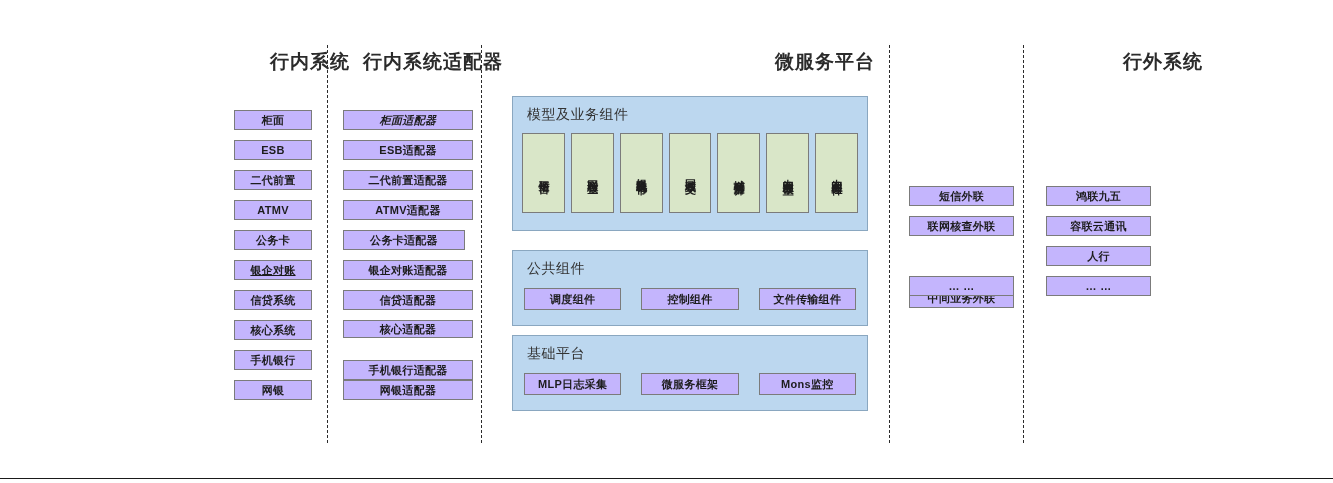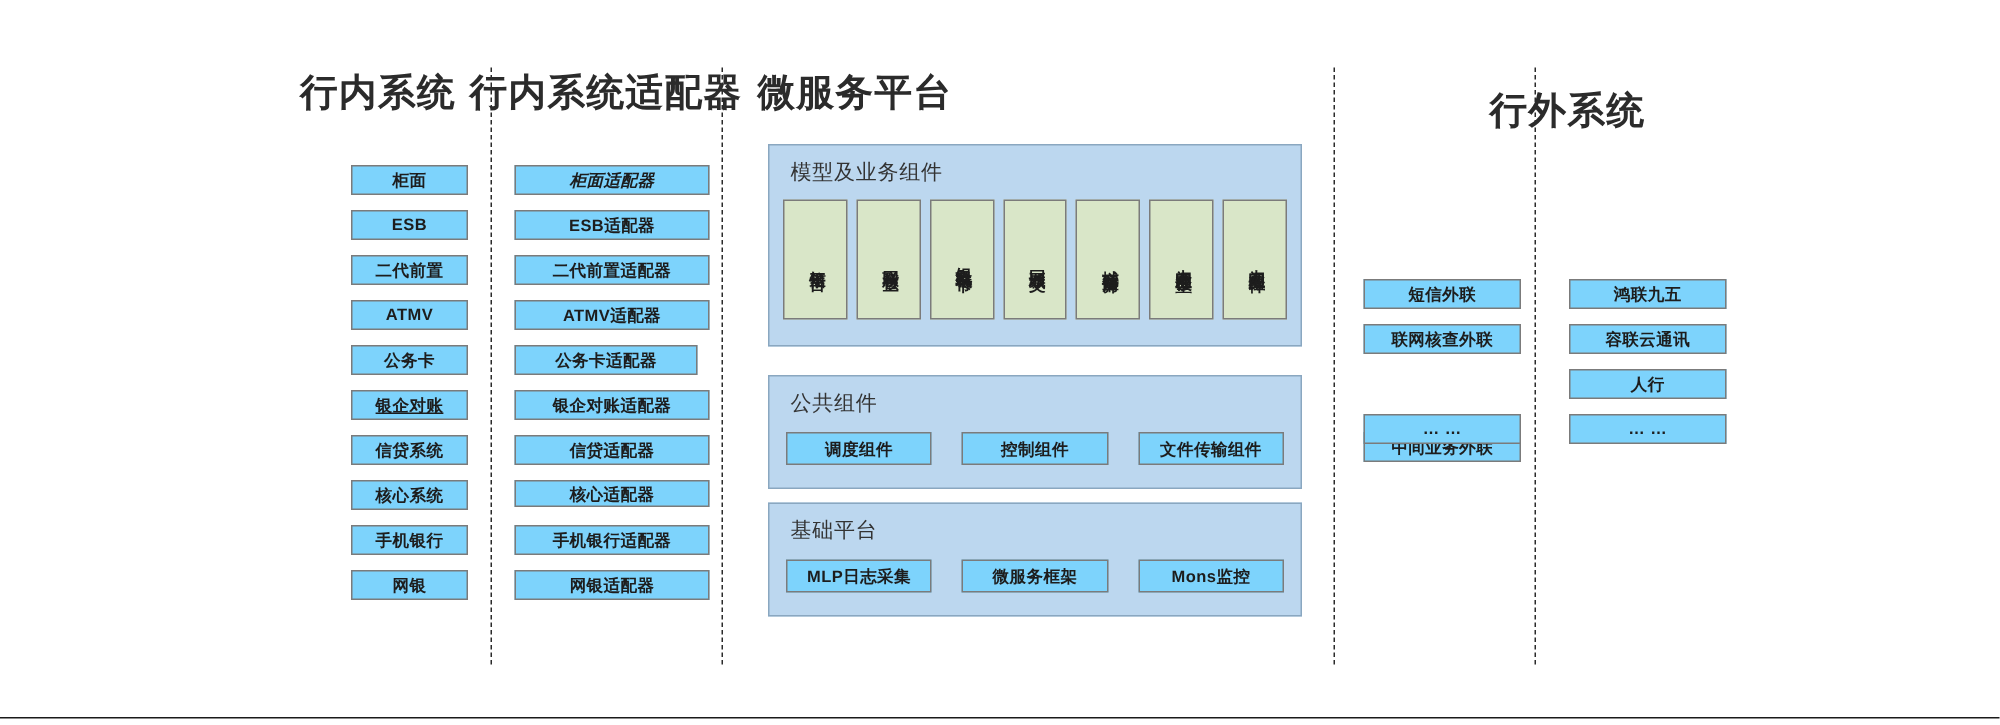--- a/index.html
+++ b/index.html
@@ -28,34 +28,34 @@
     position: absolute;
     top: 45px;
     height: 398px;
     width: 0;
     border-left: 1.6px dashed #2b2b2b;
   }
 
   
   .col-title {
     position: absolute;
-    text-align: left;
-    font-size: 25px;
+    text-align: right;
+    font-size: 19px;
     font-weight: bold;
     color: #2b2b2b;
     letter-spacing: 1px;
     white-space: nowrap;
     line-height: 24px;
   }
 
   
   .node {
     position: absolute;
     box-sizing: border-box;
-    background: #7dd3fc;
+    background: #c4b5fd;
     border: 1.2px solid #7b7b7b;
     font-size: 11px;
     font-weight: bold;
     color: #1d1d1d;
     display: flex;
     align-items: center;
     justify-content: center;
     white-space: nowrap;
     letter-spacing: 0.3px;
   }
@@ -128,27 +128,27 @@
     <div class="node" style="left: 234px; top: 380px; width: 78px; height: 20px;">网银</div>
     <div class="col-title" style="left: 313px; top: 50px; width: 190px;">行内系统适配器</div>
     <div class="node" style="left: 343px; top: 110px; width: 130px; height: 20px; font-style: italic;">柜面适配器</div>
     <div class="node" style="left: 343px; top: 140px; width: 130px; height: 20px;">ESB适配器</div>
     <div class="node" style="left: 343px; top: 170px; width: 130px; height: 20px;">二代前置适配器</div>
     <div class="node" style="left: 343px; top: 200px; width: 130px; height: 20px;">ATMV适配器</div>
     <div class="node" style="left: 343px; top: 230px; width: 122px; height: 20px;">公务卡适配器</div>
     <div class="node" style="left: 343px; top: 260px; width: 130px; height: 20px;">银企对账适配器</div>
     <div class="node" style="left: 343px; top: 290px; width: 130px; height: 20px;">信贷适配器</div>
     <div class="node" style="left: 343px; top: 320px; width: 130px; height: 18px;">核心适配器</div>
-    <div class="node" style="left: 343px; top: 350px; width: 130px; height: 20px;">手机银行适配器</div>
+    <div class="node" style="left: 343px; top: 360px; width: 130px; height: 20px;">手机银行适配器</div>
     <div class="node" style="left: 343px; top: 380px; width: 130px; height: 20px;">网银适配器</div>
     <div class="node" style="left: 909px; top: 186px; width: 105px; height: 20px;">短信外联</div>
     <div class="node" style="left: 909px; top: 216px; width: 105px; height: 20px;">联网核查外联</div>
     <div class="node" style="left: 909px; top: 246px; width: 105px; height: 20px; margin-top: 42px;">中间业务外联</div>
     <div class="node" style="left: 909px; top: 276px; width: 105px; height: 20px;">… …</div>
-    <div class="col-title" style="left: 993px; top: 50px; width: 210px; margin-top: 12px;">行外系统</div>
+    <div class="col-title" style="left: 993px; top: 50px; width: 210px;">行外系统</div>
     <div class="node" style="left: 1046px; top: 186px; width: 105px; height: 20px;">鸿联九五</div>
     <div class="node" style="left: 1046px; top: 216px; width: 105px; height: 20px;">容联云通讯</div>
     <div class="node" style="left: 1046px; top: 246px; width: 105px; height: 20px;">人行</div>
     <div class="node" style="left: 1046px; top: 276px; width: 105px; height: 20px;">… …</div>
     <div class="col-title" style="left: 505px; top: 50px; width: 370px;">微服务平台</div>
     <div class="panel" style="left: 512px; top: 96px; width: 356px; height: 135px;">
       <div class="panel-title">模型及业务组件</div>
     </div>
     <div class="vnode" style="left: 522px; top: 133px; width: 42.8571px; height: 80px;">
       <span>短信平台</span>

